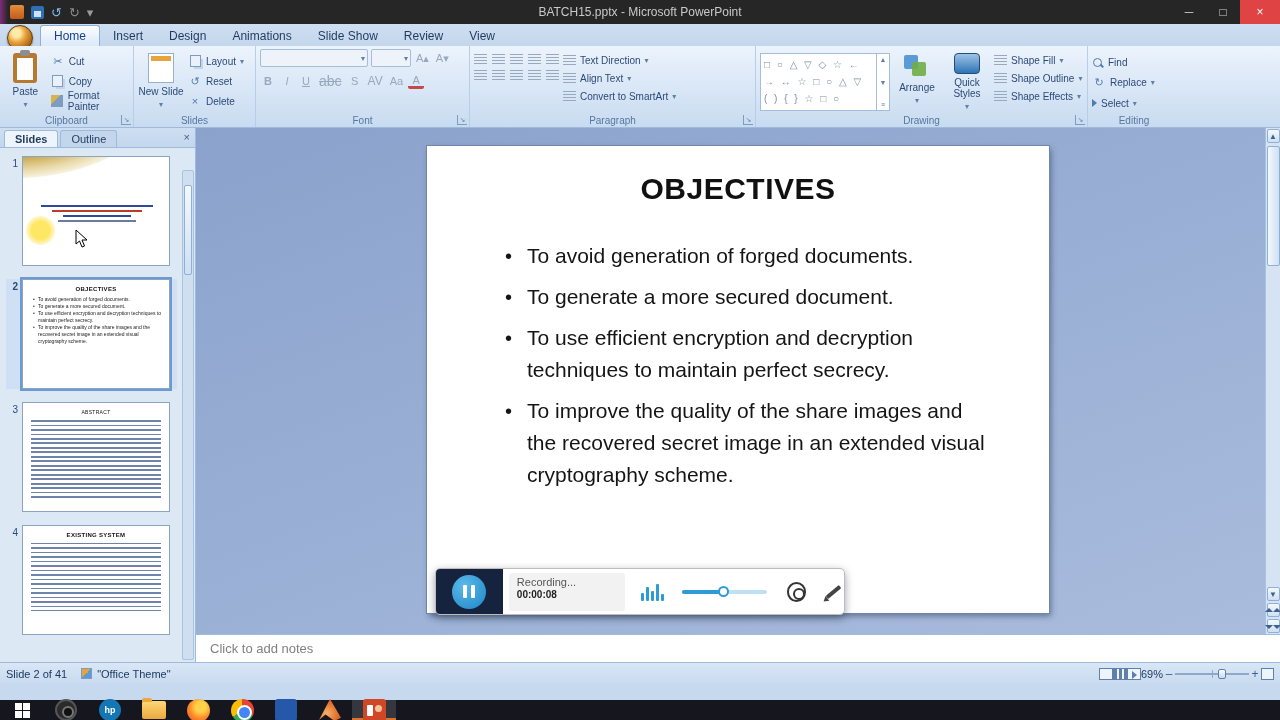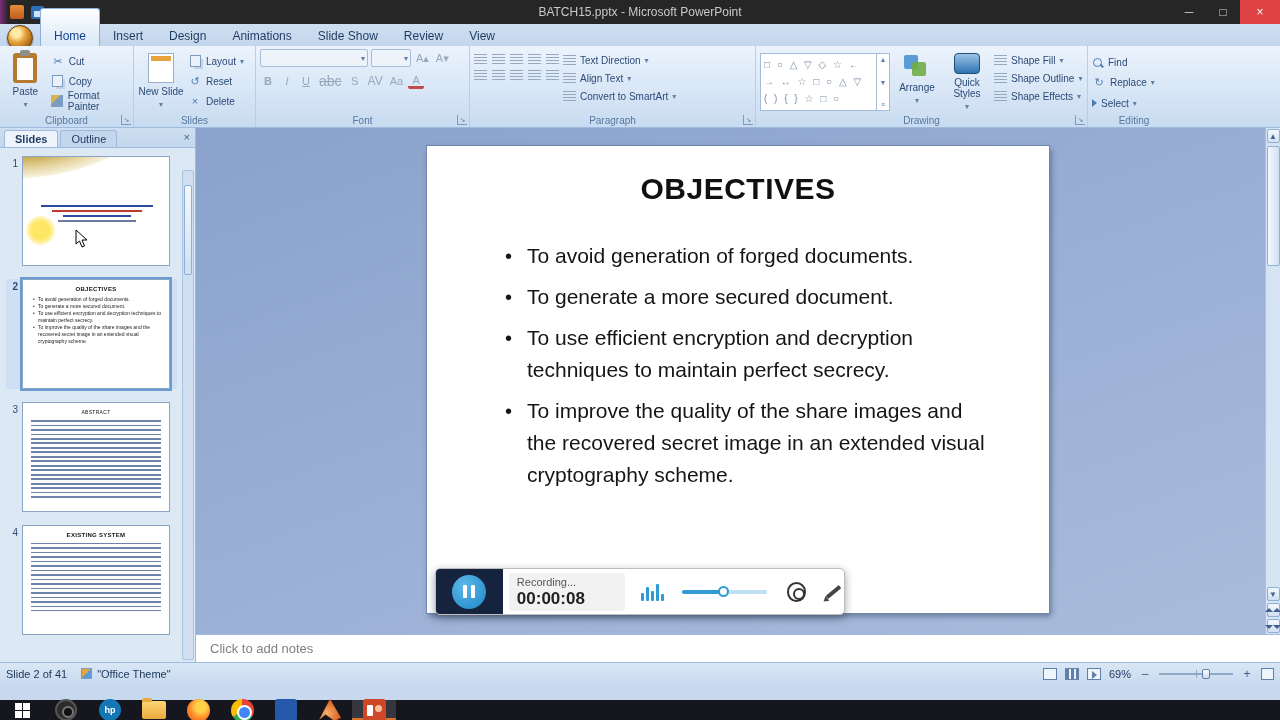--- a/index.html
+++ b/index.html
@@ -15,21 +15,21 @@
 .qat .glyph{font-size:13px;line-height:13px}
 .undo{color:#7fb2e8}.redo{color:#8a8a8a}.qatdrop{color:#9a9a9a;font-size:10px}
 .titletext{position:absolute;left:0;right:0;text-align:center;pointer-events:none}
 .winbtns{margin-left:auto;display:flex;height:100%}
 .winbtn{width:34px;height:100%;display:flex;align-items:center;justify-content:center;color:#cfcfcf;font-size:12px}
 .winbtn.close{background:#e04343;color:#fff;width:40px}
 
 
 .tabsrow{position:absolute;top:24px;left:0;right:0;height:22px;background:linear-gradient(#cfdff2,#c3d6ec);display:flex;align-items:flex-end;padding-left:40px}
 .orb{position:absolute;left:7px;top:1px;width:26px;height:26px;border-radius:50%;background:radial-gradient(circle at 35% 30%,#fde9a8 0 18%,#e8a33d 40%,#b06a18 70%,#7c4a12 100%);border:1px solid #5f3c10;box-shadow:0 1px 2px rgba(0,0,0,.4)}
-.rtab{padding:20px 13px 3px;font-size:12px;color:#1f3a5f;border-radius:3px 3px 0 0}
+.rtab{padding:3px 13px 3px;font-size:12px;color:#1f3a5f;border-radius:3px 3px 0 0}
 .rtab.active{background:linear-gradient(#fdfeff,#e7f0fa 60%,#dcE9f7);border:1px solid #8db0d8;border-bottom:none;color:#15428b}
 
 
 .ribbon{position:absolute;top:46px;left:0;right:0;height:82px;background:linear-gradient(#ecf3fc,#d8e6f6 55%,#c8dbf0);border-bottom:1px solid #9ebbdd;display:flex}
 .rgroup{position:relative;height:100%;border-right:1px solid #b7cde8;padding:3px 4px 16px 4px;display:flex;gap:4px}
 .glabel{position:absolute;left:0;right:0;bottom:1px;text-align:center;font-size:10px;color:#56779f}
 .launcher{position:absolute;right:2px;bottom:2px;width:10px;height:10px;border-left:1px solid #7d9cc0;border-bottom:1px solid #7d9cc0;font-size:7px;color:#5f80a8;text-align:center;line-height:10px}
 .bigbtn{display:flex;flex-direction:column;align-items:center;justify-content:flex-start;width:46px;padding-top:4px;gap:3px;font-size:10px;color:#2c4a77;text-align:center}
 .minicol{display:flex;flex-direction:column;justify-content:flex-start;gap:4px;padding-top:4px}
 .minibtn{display:flex;align-items:center;gap:4px;font-size:10px;color:#2c4a77;height:16px}
@@ -113,41 +113,41 @@
 .chev.up{border-bottom:4px solid #41618c;margin-bottom:1px}
 .chev.down{border-top:4px solid #41618c;margin-top:1px}
 
 
 .recorder{position:absolute;left:239px;top:440px;width:410px;height:47px;background:#fff;border:1px solid #bdbdbd;border-radius:5px;box-shadow:0 3px 8px rgba(10,20,40,.4);display:flex;align-items:center}
 .recleft{width:68px;height:100%;background:#16233f;border-radius:4px 0 0 4px;display:flex;align-items:center;justify-content:center}
 .pausebtn{width:34px;height:34px;border-radius:50%;background:radial-gradient(circle at 35% 30%,#5cb9e8,#1d86c8);display:flex;align-items:center;justify-content:center;gap:4px}
 .pausebtn i{width:4px;height:13px;background:#fff;border-radius:1px}
 .recstatus{width:118px;height:38px;background:#f2f2f2;margin-left:6px;border-radius:3px;padding:3px 8px}
 .recstatus .lbl{font-size:11px;color:#555}
-.recstatus .tm{font-size:17px;font-weight:bold;color:#222;margin-top:1px}
+.recstatus .tm{font-size:10px;font-weight:bold;color:#222;margin-top:1px}
 .eq{display:flex;align-items:flex-end;gap:2px;height:18px;margin-left:16px}
 .eq i{width:3px;background:#2e9bd6;border-radius:1px}
 .eq i:nth-child(1){height:8px}.eq i:nth-child(2){height:14px}.eq i:nth-child(3){height:10px}.eq i:nth-child(4){height:17px}.eq i:nth-child(5){height:7px}
 .slider{position:relative;width:86px;height:4px;background:#bfe0f5;border-radius:2px;margin-left:18px}
 .slider .fill{position:absolute;left:0;top:0;bottom:0;width:45%;background:#2e9bd6;border-radius:2px}
 .slider .knob{position:absolute;left:42%;top:-4px;width:11px;height:11px;background:#fff;border:2px solid #2e9bd6;border-radius:50%}
 .webcam{width:20px;height:20px;border:2px solid #333;border-radius:50%;margin-left:20px;position:relative}
 .webcam::before{content:"";position:absolute;left:4px;top:4px;width:8px;height:8px;border:2px solid #333;border-radius:50%}
 .pencil{width:22px;height:22px;margin-left:16px;position:relative}
 .pencil::before{content:"";position:absolute;left:3px;top:9px;width:17px;height:4px;background:#444;transform:rotate(-40deg);border-radius:1px}
 .pencil::after{content:"";position:absolute;left:1px;top:16px;width:0;height:0;border-top:3px solid transparent;border-bottom:3px solid transparent;border-right:5px solid #444;transform:rotate(-40deg)}
 
 
 .notes{height:28px;background:#fff;border-top:1px solid #9ebbdd;display:flex;align-items:center;padding-left:14px;font-size:13px;color:#808080}
 
 
 .statusbar{position:absolute;left:0;right:0;bottom:36px;height:22px;background:linear-gradient(#d9e6f5,#c9dbf0);border-top:1px solid #9ebbdd;display:flex;align-items:center;font-size:11px;color:#1f3a60;padding:0 6px}
 .sbitem{margin-right:14px;display:flex;align-items:center;gap:5px}
 .themeico{width:11px;height:11px;background:linear-gradient(135deg,#e8a33d 50%,#5b9bd5 50%);border:1px solid #7d9cc0}
-.sbright{margin-left:auto;display:flex;align-items:center;gap:8px}
+.sbright{margin-left:auto;display:flex;align-items:center;}
 .viewico{width:14px;height:12px;border:1px solid #5f80a8;background:#eef4fb;position:relative}
 .viewico.sorter{background:repeating-linear-gradient(90deg,#5f80a8 0 3px,#eef4fb 3px 5px)}
 .viewico.show{background:#eef4fb}
 .viewico.show::before{content:"";position:absolute;left:4px;top:2px;border-left:5px solid #5f80a8;border-top:4px solid transparent;border-bottom:4px solid transparent}
 .zoomtrack{position:relative;width:74px;height:2px;background:#8fa8c8}
 .zoomtrack::before{content:"";position:absolute;left:50%;top:-3px;width:1px;height:8px;background:#8fa8c8}
 .zoomknob{position:absolute;left:58%;top:-4px;width:8px;height:10px;background:linear-gradient(#fdfefe,#c9daf0);border:1px solid #5f80a8;border-radius:2px}
 .zbtn{font-size:12px;color:#41618c;width:12px;text-align:center}
 .fitico{width:13px;height:12px;border:1px solid #5f80a8;background:#eef4fb}
 

